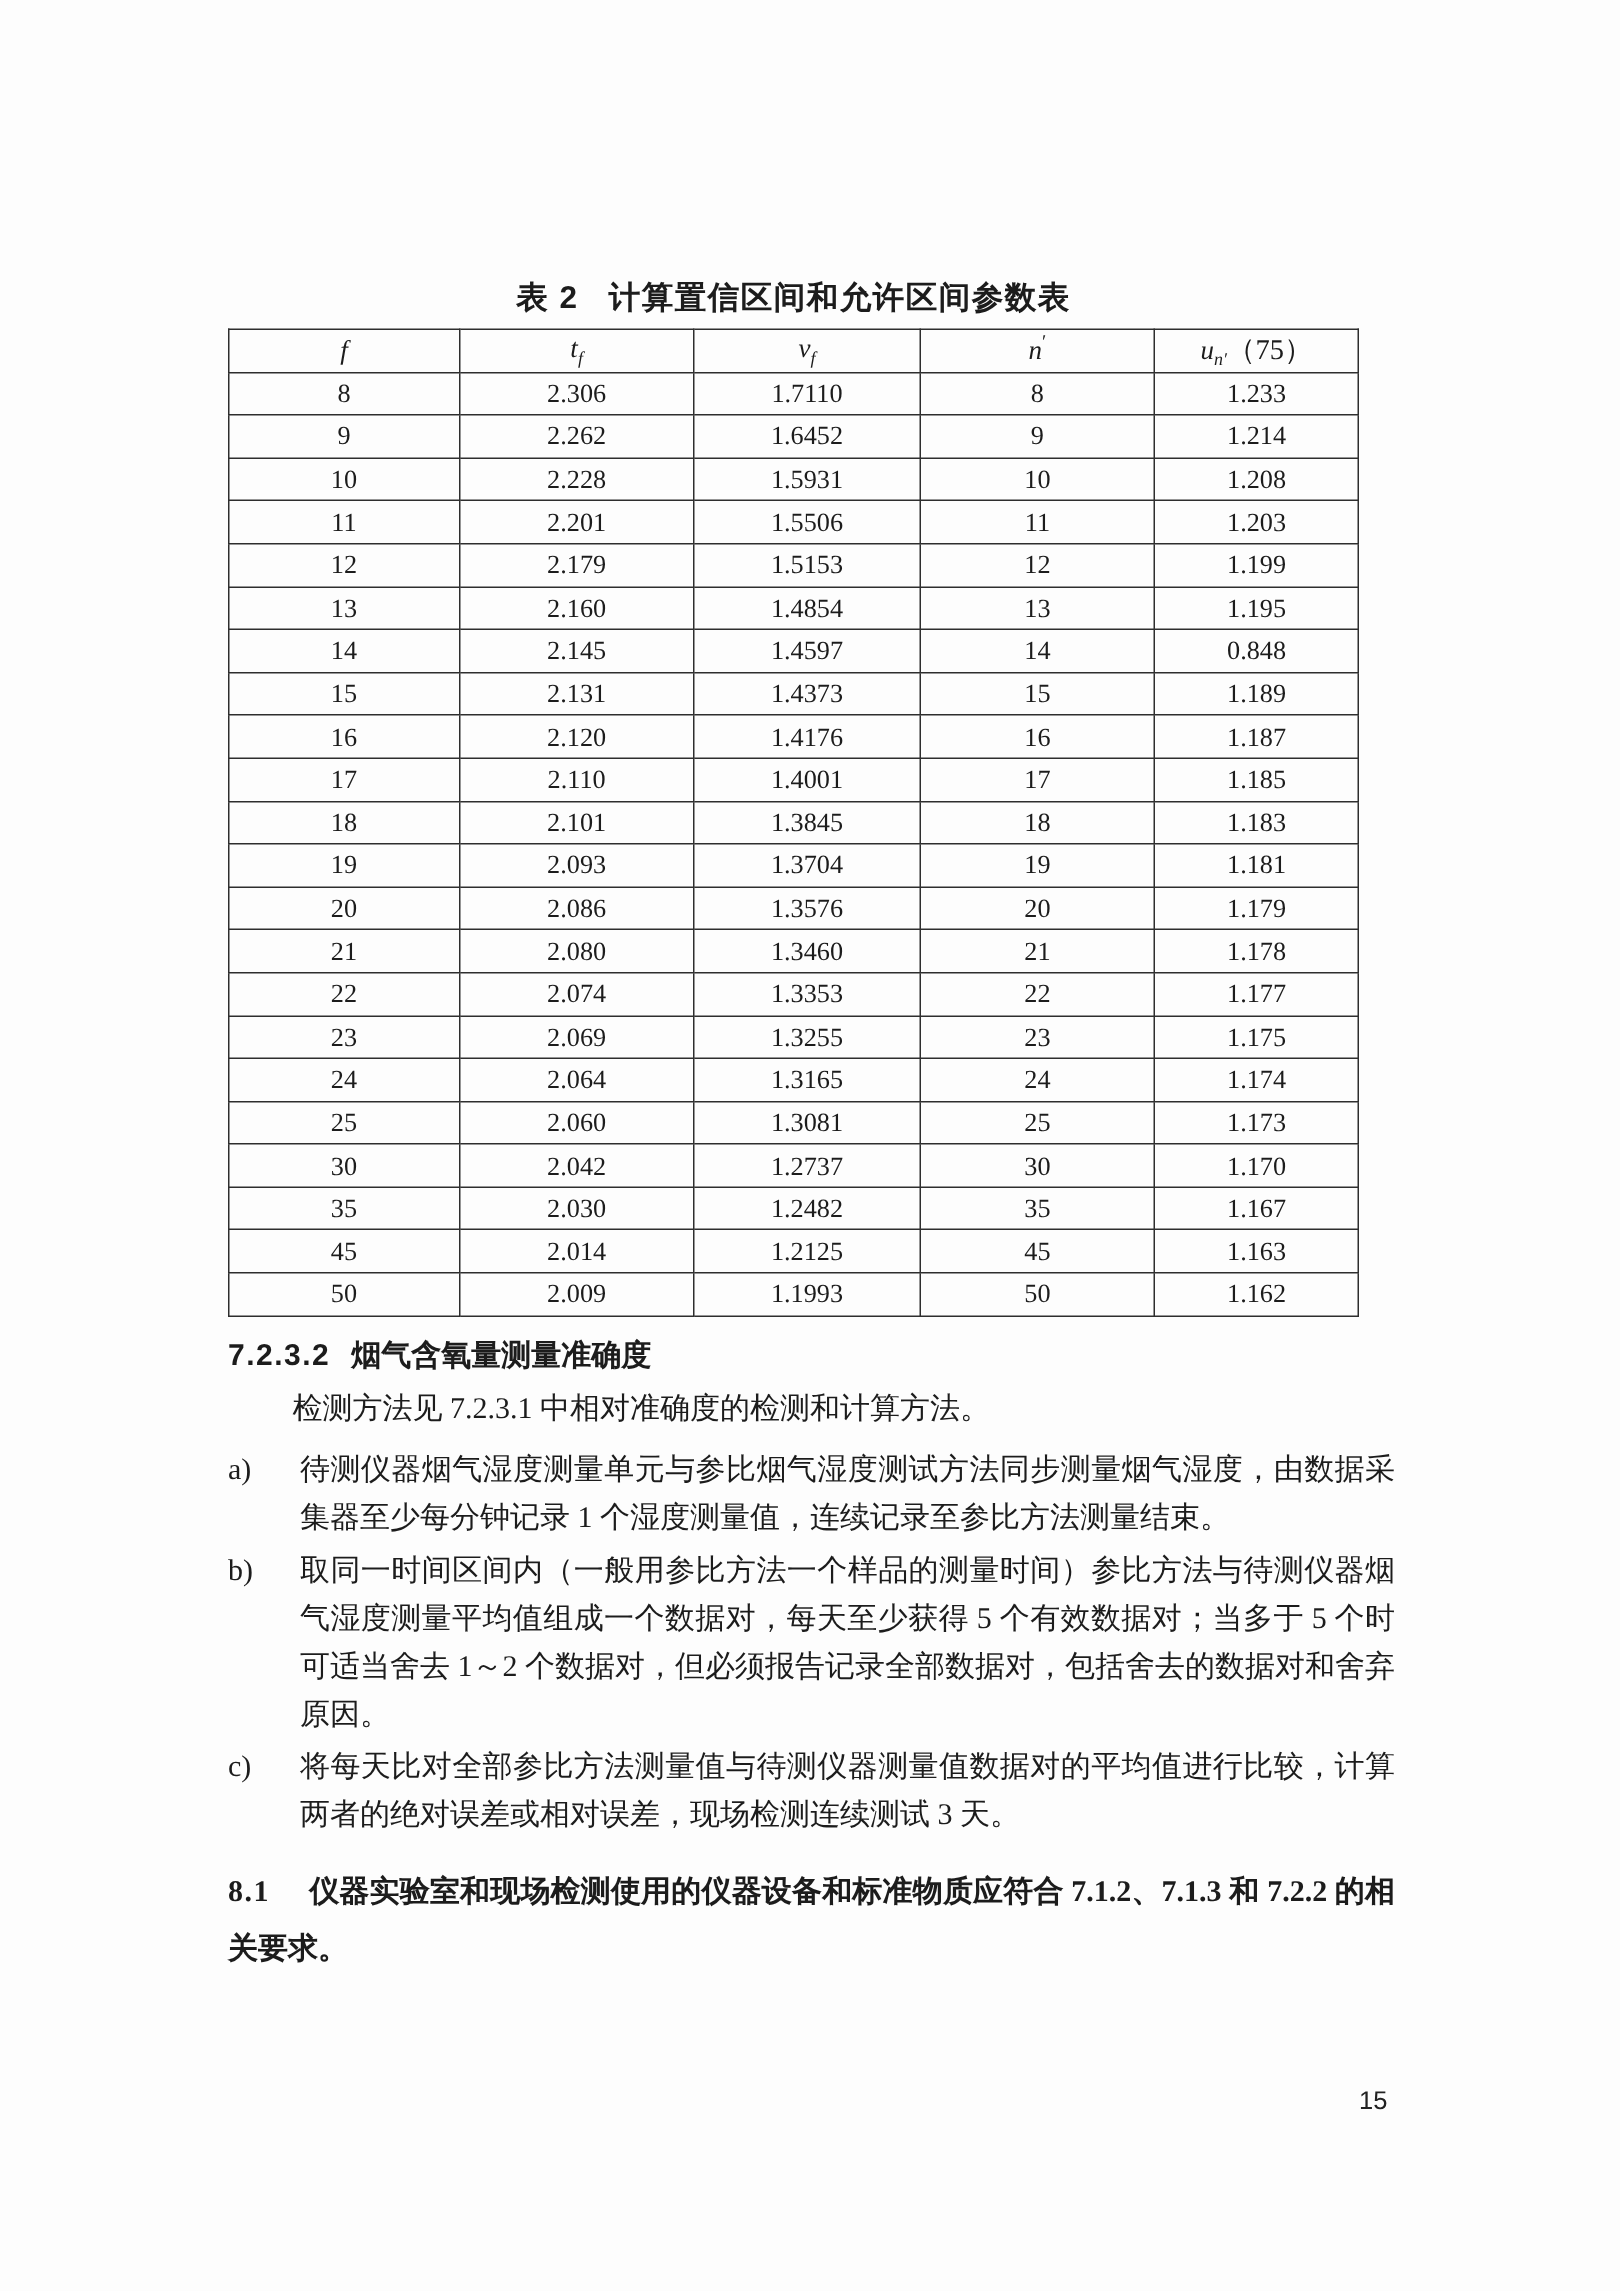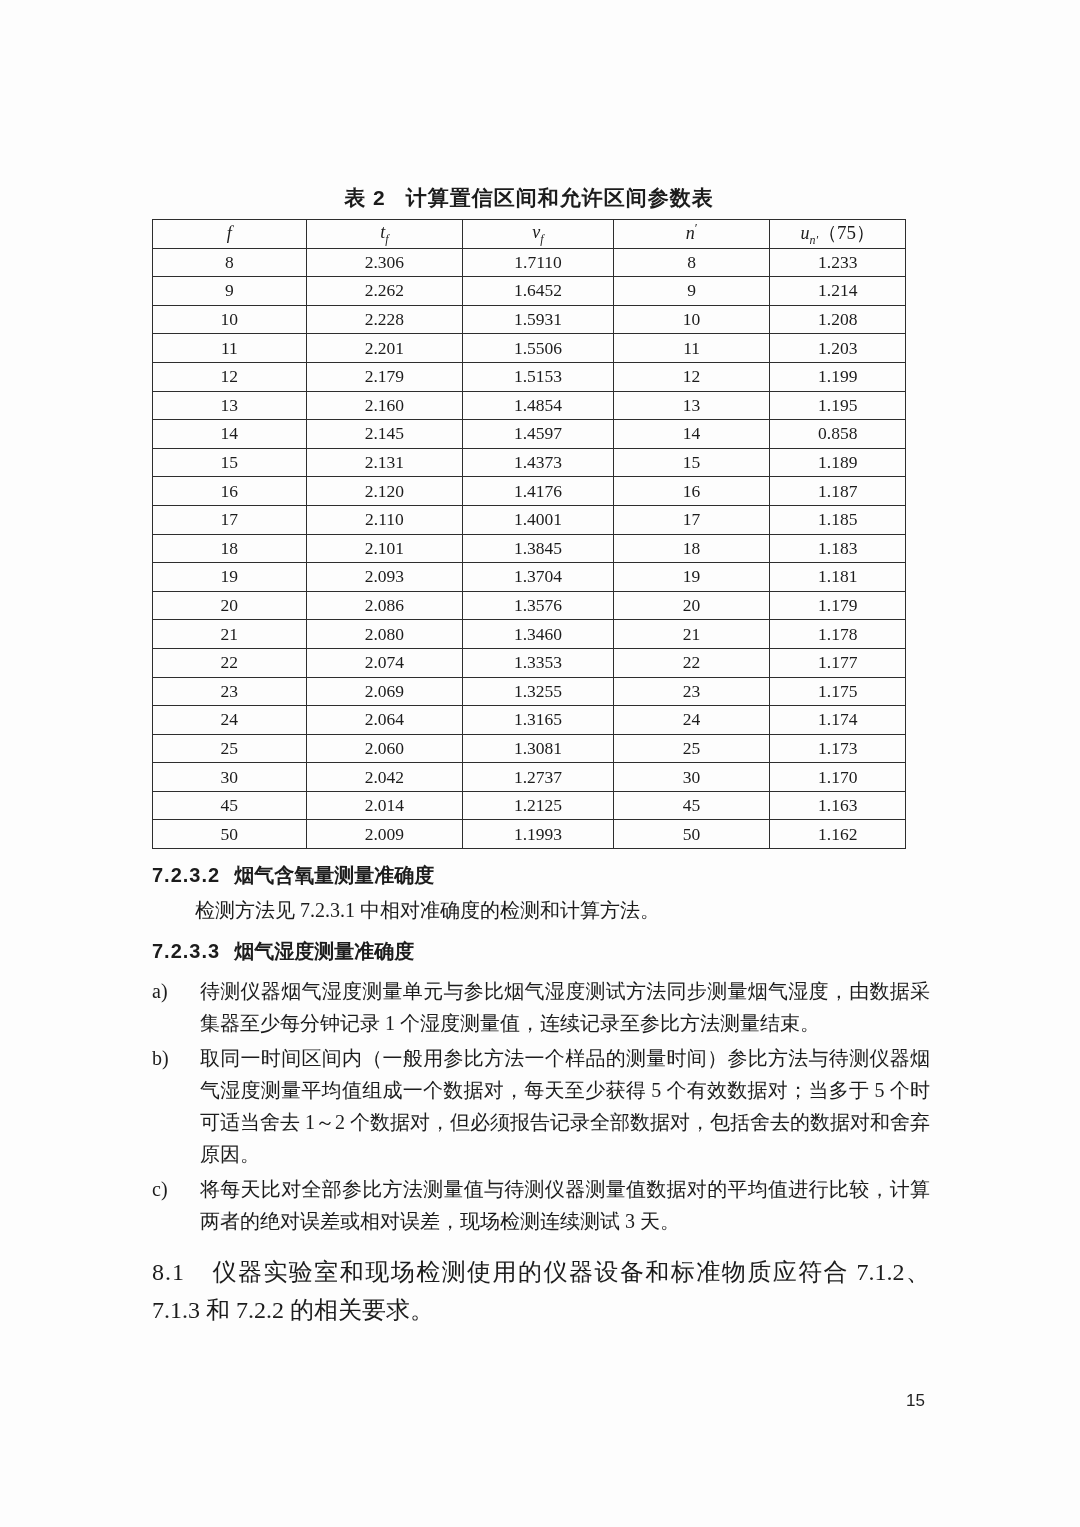--- a/index.html
+++ b/index.html
@@ -61,23 +61,24 @@
 
   
   .body-para {
     margin:7px 0 0 0;
     padding-left:43px;
     font-size:20px;
     line-height:29px;
   }
   .para-81 {
     margin:16px 0 0 0;
-    font-size:24px;
+    font-size:20px;
     line-height:38px;
     text-align:justify;
+    font-weight:bold;
   }
   .para-81 .sec-num-inline { margin-right:26px; letter-spacing:1px; }
 
   
   .letter-list { margin-top:10px; }
   .letter-item {
     display:flex;
     font-size:20px;
     line-height:32px;
     margin-bottom:3px;
@@ -162,21 +163,21 @@
             <td>2.160</td>
             <td>1.4854</td>
             <td>13</td>
             <td>1.195</td>
           </tr>
           <tr>
             <td>14</td>
             <td>2.145</td>
             <td>1.4597</td>
             <td>14</td>
-            <td>0.858</td>
+            <td>0.848</td>
           </tr>
           <tr>
             <td>15</td>
             <td>2.131</td>
             <td>1.4373</td>
             <td>15</td>
             <td>1.189</td>
           </tr>
           <tr>
             <td>16</td>
@@ -249,20 +250,27 @@
             <td>1.173</td>
           </tr>
           <tr>
             <td>30</td>
             <td>2.042</td>
             <td>1.2737</td>
             <td>30</td>
             <td>1.170</td>
           </tr>
           <tr>
+            <td>35</td>
+            <td>2.030</td>
+            <td>1.2482</td>
+            <td>35</td>
+            <td>1.167</td>
+          </tr>
+          <tr>
             <td>45</td>
             <td>2.014</td>
             <td>1.2125</td>
             <td>45</td>
             <td>1.163</td>
           </tr>
           <tr>
             <td>50</td>
             <td>2.009</td>
             <td>1.1993</td>
@@ -271,23 +279,20 @@
           </tr>
         </tbody>
     </table>
 
     <h3 class="sec-heading">
       <span class="sec-num">7.2.3.2</span><span class="sec-title">烟气含氧量测量准确度</span>
     </h3>
 
     <p class="body-para">检测方法见 7.2.3.1 中相对准确度的检测和计算方法。</p>
 
-    <h3 class="sec-heading">
-      <span class="sec-num">7.2.3.3</span><span class="sec-title">烟气湿度测量准确度</span>
-    </h3>
 
     <div class="letter-list">
       <div class="letter-item">
         <span class="marker">a)</span>
         <span class="li-text">待测仪器烟气湿度测量单元与参比烟气湿度测试方法同步测量烟气湿度，由数据采集器至少每分钟记录 1 个湿度测量值，连续记录至参比方法测量结束。</span>
       </div>
       <div class="letter-item">
         <span class="marker">b)</span>
         <span class="li-text">取同一时间区间内（一般用参比方法一个样品的测量时间）参比方法与待测仪器烟气湿度测量平均值组成一个数据对，每天至少获得 5 个有效数据对；当多于 5 个时可适当舍去 1～2 个数据对，但必须报告记录全部数据对，包括舍去的数据对和舍弃原因。</span>
       </div>

